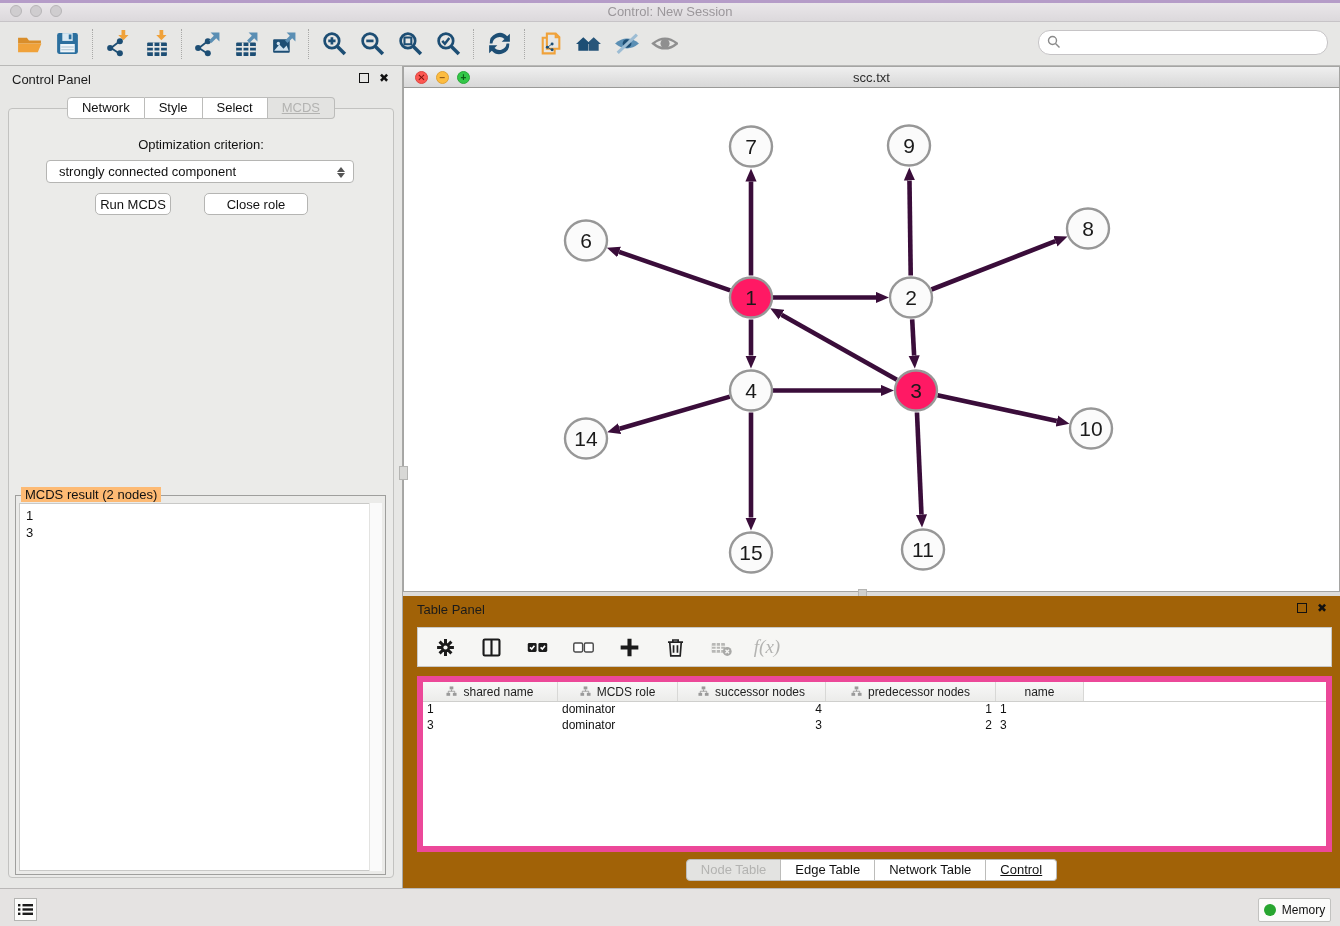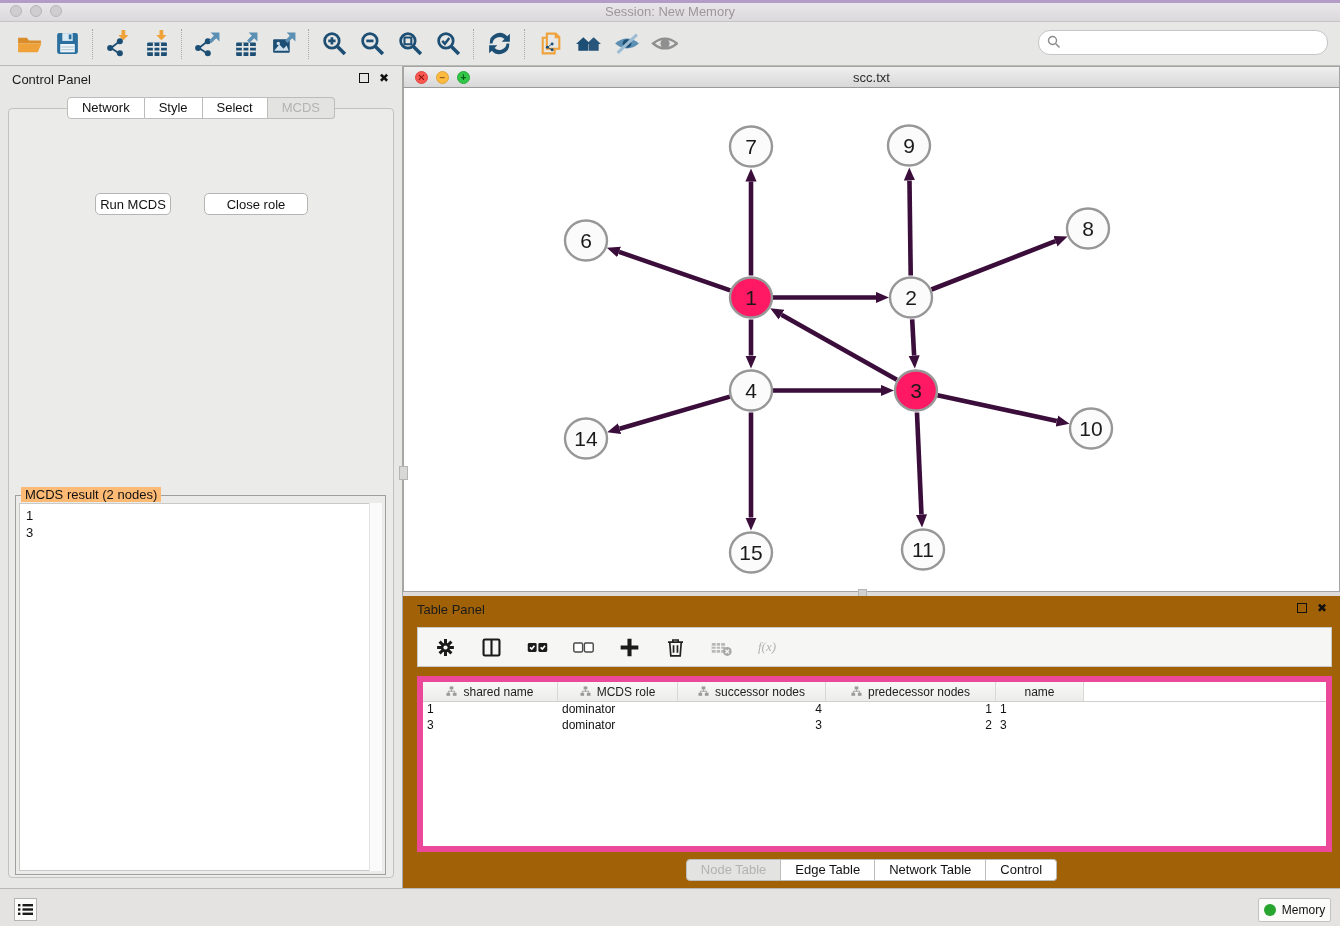--- a/index.html
+++ b/index.html
@@ -36,21 +36,21 @@
   .panel-header { position:relative; height:26px; }
   .panel-title { position:absolute; left:12px; top:6px; font-size:13px; color:#1b1b1b; }
   .panel-hdr-icons { position:absolute; right:10px; top:6px; display:flex; gap:10px; }
   .hdr-ic { width:13px; height:13px; cursor:pointer; font-size:12px; line-height:13px; color:#111; }
   .float-box { width:10px; height:10px; border:1.6px solid #111; margin-top:1px; }
 
   .seg-tabs { display:flex; justify-content:center; }
   .seg-tab { height:22px; padding:0 14px; font-size:13px; line-height:20px; background:#fff;
     border:1px solid #bcbcba; border-left:none; color:#111; cursor:pointer; }
   .seg-tab:first-child { border-left:1px solid #bcbcba; border-radius:4px 0 0 4px; }
-  .seg-tab:last-child { border-radius:0 4px 4px 0; }
+  .seg-tab:last-child { border-radius:0 4px 4px 0;text-decoration:underline; }
   .seg-tab.seg-active { background:#e3e3e1; color:#b3b3b1; }
 
   #cp-tabs { position:absolute; left:0; right:0; top:31px; z-index:2; }
   #cp-box { position:absolute; left:8px; right:8px; top:42px; bottom:10px;
     border:1px solid #c2c2c0; border-radius:4px; background:#ebebe9; }
   #opt-label { position:absolute; left:0; right:0; top:28px; text-align:center; font-size:13px; color:#111; }
   #criterion-select { position:absolute; left:37px; top:51px; width:308px; height:23px;
     background:#fff; border:1px solid #b5b5b3; border-radius:4px; font-size:13px; color:#111;
     line-height:21px; padding-left:12px; cursor:pointer; }
   #criterion-select .stepper { position:absolute; right:7px; top:3px; width:10px; height:16px;
@@ -94,21 +94,21 @@
     background:#d8d8d6; border:1px solid #b5b5b3; cursor:col-resize; z-index:5; }
 
   
   #table-panel { position:absolute; left:403px; top:596px; width:937px; height:292px; background:#a16207; }
   #tp-toolbar { position:absolute; left:14px; right:8px; top:31px; height:40px; background:#f6f6f4;
     border:1px solid #c8c8c6; display:flex; align-items:center; padding-left:14px; gap:20px; }
   .tp-btn { border:none; background:transparent; width:26px; height:28px; display:flex;
     align-items:center; justify-content:center; cursor:pointer; }
   .tp-btn.disabled { cursor:default; }
   .fx-label { font-family:"Liberation Serif","DejaVu Serif",serif; font-style:italic;
-    font-size:13px; color:#b3b3b1; }
+    font-size:19px; color:#b3b3b1; }
   #tp-table { position:absolute; left:14px; right:8px; top:80px; bottom:36px; background:#fff;
     border:6px solid #ec4899; overflow:hidden; }
   #tp-header { display:flex; height:20px; border-bottom:1px solid #cfcfcd; }
   .th-cell { background:linear-gradient(#f8f8f8,#ececea); border-right:1px solid #d8d8d6;
     font-size:12px; color:#222; display:flex; align-items:center; justify-content:center; gap:6px; }
   .th-cell svg { width:11px; height:11px; }
   .tr-row { display:flex; height:16px; font-size:12px; color:#111; }
   .td-cell { padding:0 4px; white-space:nowrap; overflow:hidden; }
   #tp-tabs { position:absolute; left:0; right:0; bottom:7px; }
 
@@ -125,21 +125,21 @@
 </head>
 <body>
 
 <div id="app">
 
   <div id="titlebar">
     <div class="purple-strip"></div>
     <div id="tl-close" class="traffic"></div>
     <div id="tl-min" class="traffic"></div>
     <div id="tl-zoom" class="traffic"></div>
-    <div class="win-title">Session: New Memory</div>
+    <div class="win-title">Control: New Session</div>
   </div>
 
   <div id="main-toolbar">
     <button class="tool-btn">
         <svg viewBox="0 0 26 26">
           <path d="M2 7.5h8.5l2 2.5H24v3H2z" fill="#d98e2b"></path>
           <path d="M2 13h22.5l-3.5 8.5H2z" fill="#f0a23a"></path>
         </svg>
       </button>
       <button class="tool-btn">
@@ -325,20 +325,28 @@
         <span class="hdr-ic">✖</span>
       </span>
     </div>
     <div id="cp-tabs" class="seg-tabs">
         <div class="seg-tab">Network</div>
         <div class="seg-tab">Style</div>
         <div class="seg-tab">Select</div>
         <div class="seg-tab seg-active">MCDS</div>
       </div>
     <div id="cp-box">
+      <div id="opt-label">Optimization criterion:</div>
+      <div id="criterion-select">
+        <span>strongly connected component</span>
+        <span class="stepper">
+          <span class="stp-up"></span>
+            <span class="stp-dn"></span>
+        </span>
+      </div>
       <button id="run-btn" class="push-btn">Run MCDS</button>
       <button id="closepanel-btn" class="push-btn">Close role</button>
       <div id="result-group">
         <span id="result-legend">MCDS result (2 nodes)</span>
         <div id="result-list">
             <div>1</div>
             <div>3</div>
           </div>
         <div id="result-scrollbar"></div>
       </div>

